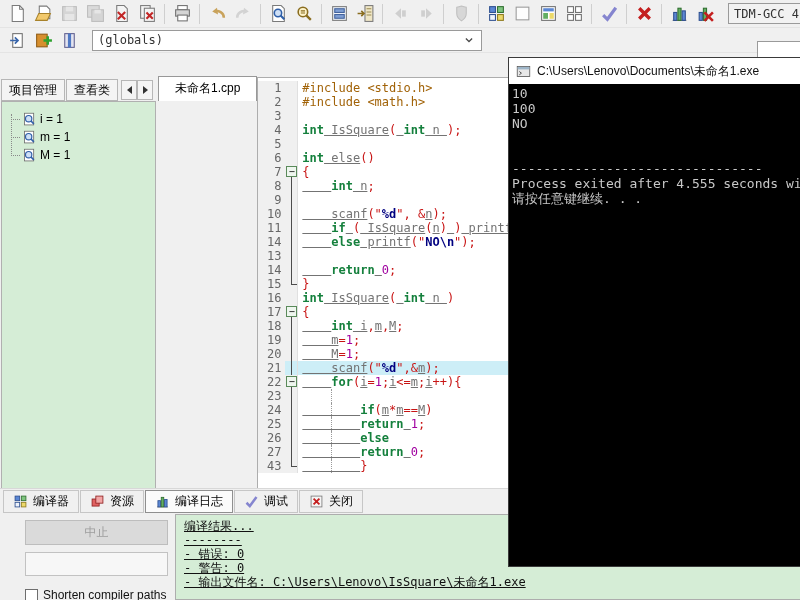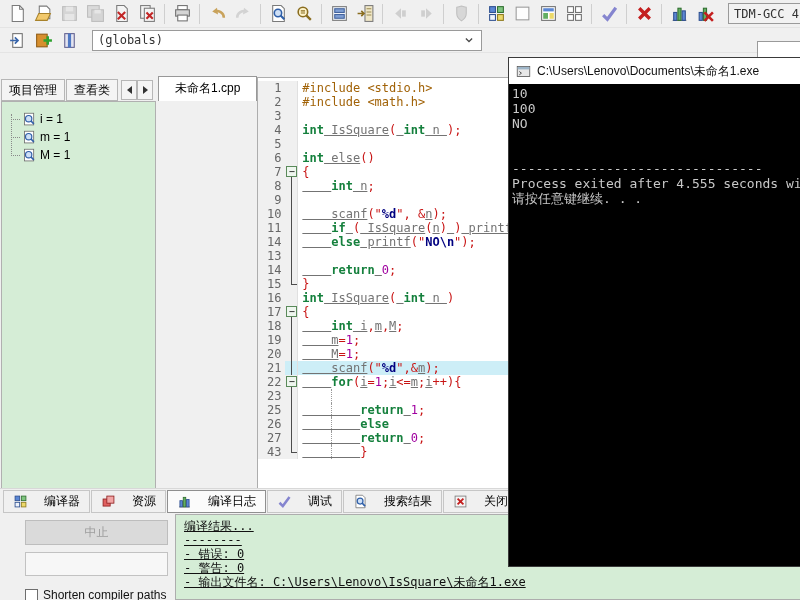--- a/index.html
+++ b/index.html
@@ -61,21 +61,21 @@
              font-size:10px; line-height:9px; text-align:center; color:#111; }
   .code { flex:1; white-space:pre; padding-left:4px; position:relative; }
   .code-row.hl .code, .code-row.hl .fold { background:#cdeef7; }
   .guide { position:absolute; left:33px; top:0; bottom:0; border-left:1px dotted #9a9a9a; }
   .tk-p { color:#737373;text-decoration:underline; } .tk-k { color:#15803d; font-weight:bold; } .tk-pp { color:#a16207; }
   .tk-o { color:#c81414; } .tk-st { color:#000080; font-weight:bold; } .tk-nm { color:#a000a0; }
   .ed-scroll { width:13px; flex:none; background:#ececec; border-left:1px solid #dcdcdc; }
   
   .btabs { position:absolute; top:488px; left:0; width:800px; height:26px; background:#f0f0f0;
            border-top:1px solid #d8d8d8; display:flex; align-items:center; padding-left:3px; }
-  .btab { display:flex; align-items:center; gap:16px; height:23px; padding:0 9px; border:1px solid #c6c6c6;
+  .btab { display:flex; align-items:center; gap:5px; height:23px; padding:0 9px; border:1px solid #c6c6c6;
           background:#f0f0f0; margin-right:1px; font-size:12px; }
   .btab.active { background:#fbfbfb; border-color:#8f8f8f; }
   .bticon svg { width:15px; height:15px; display:block; }
   
   .bpanel { position:absolute; top:514px; left:0; width:800px; height:86px; display:flex; background:#f0f0f0;margin-left:18px; }
   .bp-left { width:157px; flex:none; padding:6px 7px; }
   .abort { display:block; width:100%; height:25px; background:#dadada; border:1px solid #bdbdbd; color:#9d9d9d; font-size:12px; }
   .progress { height:24px; margin-top:7px; background:#f7f7f7; border:1px solid #c2c2c2; }
   .chk { display:flex; align-items:center; gap:5px; margin-top:12px; font-size:12px; color:#111; }
   .chk .box { width:13px; height:13px; background:#fff; border:1px solid #6e6e6e; flex:none; }
@@ -540,20 +540,25 @@
               <span class="ln">22</span>
               <span class="fold fold-start">
                 <span class="foldbox">−</span>
               </span>
               <span class="code"><span class="tk-p">    </span><span class="tk-k">for</span><span class="tk-o">(</span><span class="tk-p">i</span><span class="tk-o">=</span><span class="tk-nm">1</span><span class="tk-o">;</span><span class="tk-p">i</span><span class="tk-o">&lt;=</span><span class="tk-p">m</span><span class="tk-o">;</span><span class="tk-p">i</span><span class="tk-o">++){</span></span>
             </div>
             <div class="code-row">
               <span class="ln">23</span>
               <span class="fold fold-mid"></span>
               <span class="code"><span class="guide"></span></span>
+            </div>
+            <div class="code-row">
+              <span class="ln">24</span>
+              <span class="fold fold-mid"></span>
+              <span class="code"><span class="guide"></span><span class="tk-p">        </span><span class="tk-k">if</span><span class="tk-o">(</span><span class="tk-p">m</span><span class="tk-o">*</span><span class="tk-p">m</span><span class="tk-o">==</span><span class="tk-p">M</span><span class="tk-o">)</span></span>
             </div>
             <div class="code-row">
               <span class="ln">25</span>
               <span class="fold fold-mid"></span>
               <span class="code"><span class="guide"></span><span class="tk-p">        </span><span class="tk-k">return</span><span class="tk-p"> </span><span class="tk-nm">1</span><span class="tk-o">;</span></span>
             </div>
             <div class="code-row">
               <span class="ln">26</span>
               <span class="fold fold-mid"></span>
               <span class="code"><span class="guide"></span><span class="tk-p">        </span><span class="tk-k">else</span></span>
@@ -610,30 +615,20 @@
         <span class="bticon">
           <svg viewBox="0 0 18 18">
             <path d="M3 10.5l4 4L15 3.5" fill="none" stroke="#8585cf" stroke-width="3"></path>
           </svg>
         </span>
         <span class="btlabel">调试</span>
       </button>
       <button class="btab">
         <span class="bticon">
           <svg viewBox="0 0 18 18">
-            <path d="M3.5 1.5h8l3 3v12h-11z" fill="#fff" stroke="#7a7a7a"></path>
-            <circle cx="8.5" cy="8.5" r="3.5" fill="#cfe0f6" stroke="#2f5fa8" stroke-width="1.5"></circle>
-            <path d="M11 11l3.5 3.5" stroke="#2f5fa8" stroke-width="2"></path>
-          </svg>
-        </span>
-        <span class="btlabel">搜索结果</span>
-      </button>
-      <button class="btab">
-        <span class="bticon">
-          <svg viewBox="0 0 18 18">
             <rect x="2.5" y="2.5" width="13" height="13" fill="#f4f4f4" stroke="#7a7a7a"></rect>
             <path d="M5.5 5.5l7 7m0-7l-7 7" stroke="#c41f1f" stroke-width="2.2"></path>
           </svg>
         </span>
         <span class="btlabel">关闭</span>
       </button>
     </div>
 
   <div class="bpanel">
     <div class="bp-left">

